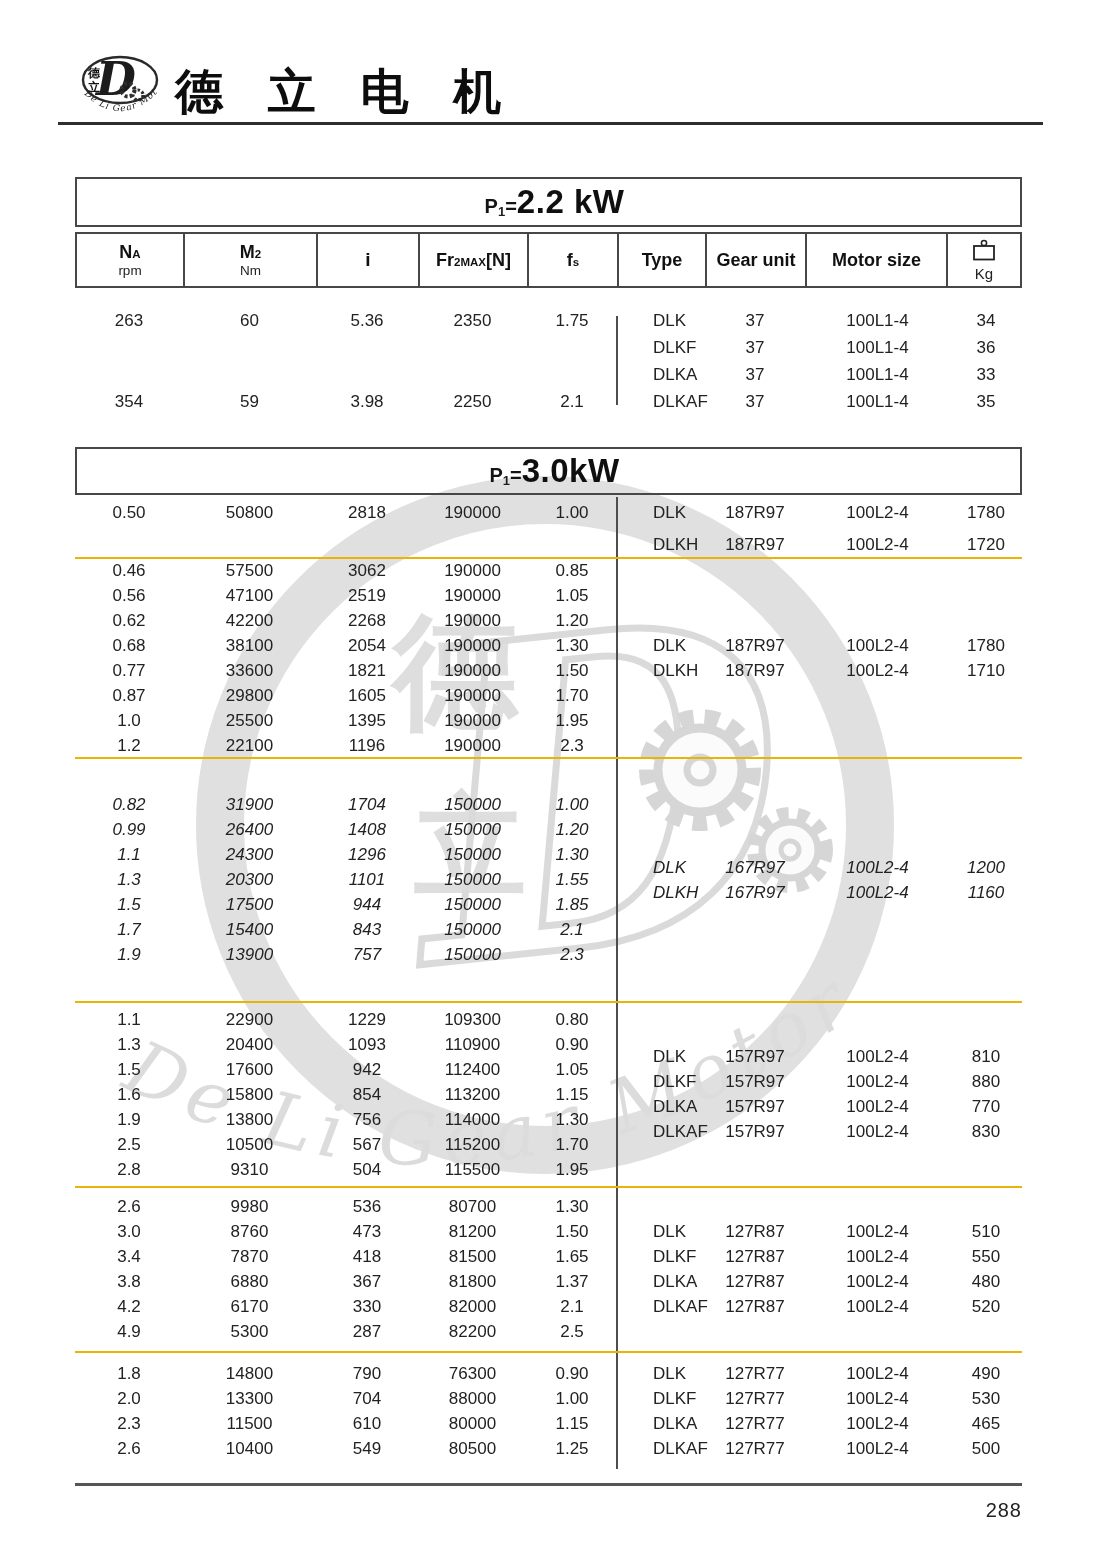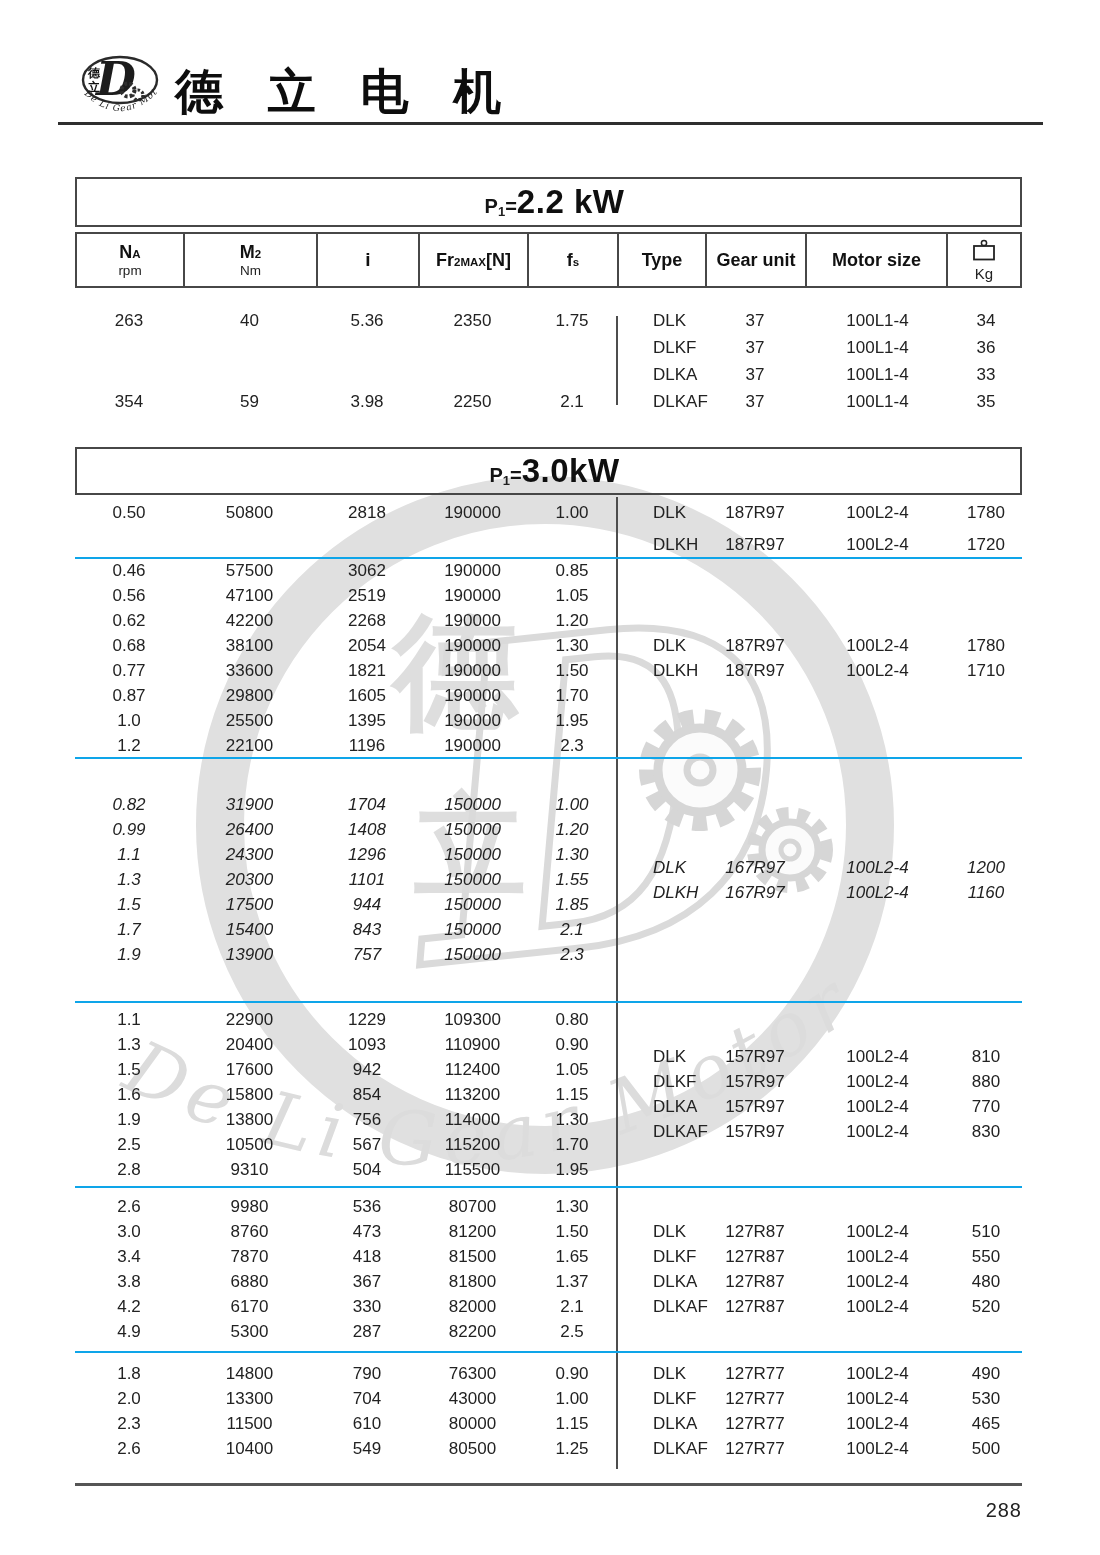--- a/index.html
+++ b/index.html
@@ -41,21 +41,21 @@
   .hc0{width:108px;}.hc1{width:133px;}.hc2{width:102px;}.hc3{width:109px;}
   .hc4{width:90px;}.hc5{width:88px;}.hc6{width:100px;}.hc7{width:141px;}.hc8{width:70px;}
   .hsym{font-size:18px;font-weight:700;color:#111;line-height:1.05;}
   .hsym.big-i{font-size:19px;}
   .hsub{font-size:11.5px;font-weight:700;}
   .hunit{font-size:13.5px;color:#222;line-height:1;}
   .hlabel{font-size:18px;font-weight:700;color:#111;}
   .kg-unit{font-size:15px;margin-top:1px;}
   
   .group{position:relative;display:flex;box-sizing:border-box;width:947px;}
-  .bline{border-bottom:2px solid #0ea5e9;}
+  .bline{border-bottom:2px solid #eab308;}
   .half{display:flex;flex-direction:column;justify-content:center;box-sizing:border-box;}
   .gtop .half{justify-content:space-between;padding-top:var(--pt,0px);}
   .lhalf{width:542px;}
   .rhalf{width:405px;}
   .drow{display:flex;align-items:center;height:25px;flex:0 0 auto;font-size:17px;color:#222;}
   .t0 .drow{height:26px;}
   .cell{text-align:center;box-sizing:border-box;}
   .lc0{width:108px;}.lc1{width:133px;}.lc2{width:102px;}.lc3{width:109px;}.lc4{width:90px;}
   .rc0{width:88px;text-align:left;padding-left:36px;}
   .rc1{width:100px;}.rc2{width:145px;}.rc3{width:72px;}
@@ -149,21 +149,21 @@
           </svg>
           <div class="hunit kg-unit">Kg</div>
         </div>
       </div>
 
       <div class="tbody t0" id="t0-body">
           <div class="group gtop" style="height: 125px; --pt: 18px;">
             <div class="half lhalf">
               <div class="drow">
                 <div class="cell lc0">263</div>
-                <div class="cell lc1">40</div>
+                <div class="cell lc1">60</div>
                 <div class="cell lc2">5.36</div>
                 <div class="cell lc3">2350</div>
                 <div class="cell lc4">1.75</div>
               </div>
               <div class="drow">
                 <div class="cell lc0">354</div>
                 <div class="cell lc1">59</div>
                 <div class="cell lc2">3.98</div>
                 <div class="cell lc3">2250</div>
                 <div class="cell lc4">2.1</div>
@@ -535,21 +535,21 @@
                 <div class="cell lc0">1.8</div>
                 <div class="cell lc1">14800</div>
                 <div class="cell lc2">790</div>
                 <div class="cell lc3">76300</div>
                 <div class="cell lc4">0.90</div>
               </div>
               <div class="drow">
                 <div class="cell lc0">2.0</div>
                 <div class="cell lc1">13300</div>
                 <div class="cell lc2">704</div>
-                <div class="cell lc3">43000</div>
+                <div class="cell lc3">88000</div>
                 <div class="cell lc4">1.00</div>
               </div>
               <div class="drow">
                 <div class="cell lc0">2.3</div>
                 <div class="cell lc1">11500</div>
                 <div class="cell lc2">610</div>
                 <div class="cell lc3">80000</div>
                 <div class="cell lc4">1.15</div>
               </div>
               <div class="drow">

